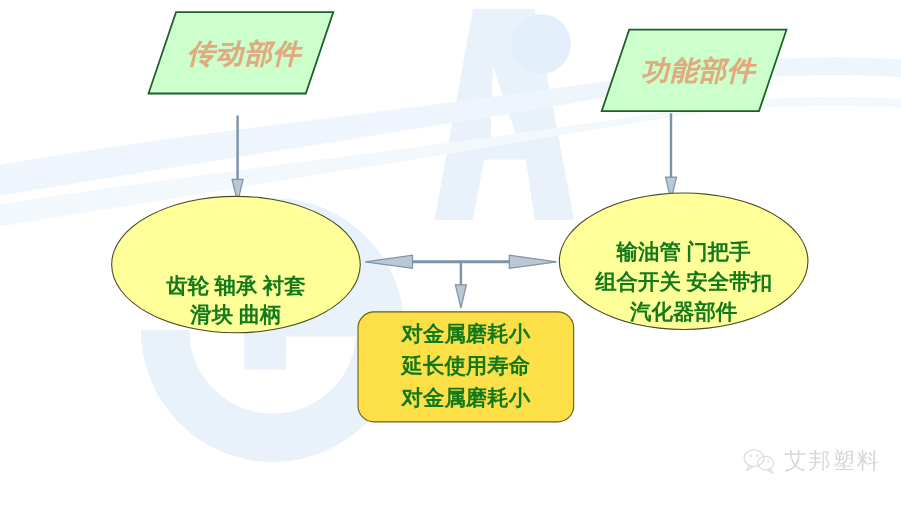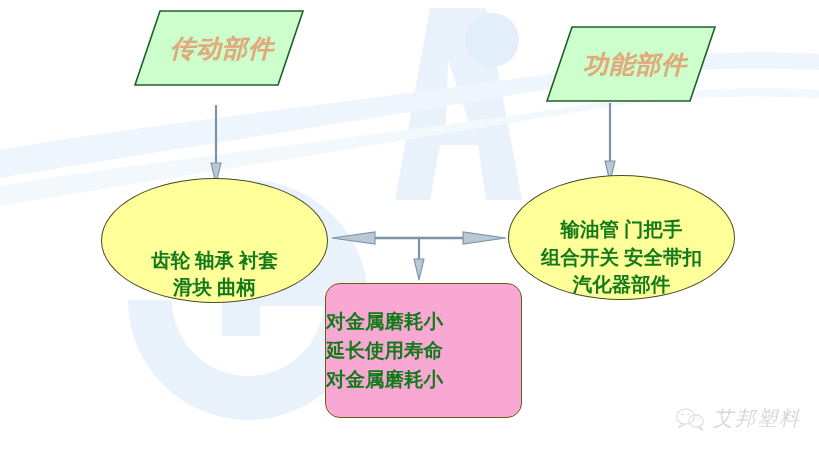--- a/index.html
+++ b/index.html
@@ -84,48 +84,47 @@
   }
   #ellipse-right {
     left: 508px; top: 175px;
     width: 227px; height: 125px;
   }
 
   
   #rounded-box {
     position: absolute;
     left: 325px; top: 283px;
-    width: 197px; height: 135px;
-    background: #f9a8d4;
+    width: 197px; height: 101px;
+    background: #fde047;
     border: 1.6px solid #6b5a12;
     border-radius: 15px;
     box-sizing: border-box;
     display: flex;
     align-items: center;
-    justify-content: flex-start;
+    justify-content: center;
   }
   #rounded-box .lines {
     text-align: center;
     color: #127a1b;
     font-size: 19.5px;
     font-weight: bold;
     line-height: 1.5;
     white-space: nowrap;
   }
 
   
   #wechat-watermark {
     position: absolute;
     right: 18px;
     bottom: 27px;
     display: flex;
     align-items: center;
     gap: 8px;
     opacity: .30;
-    font-style: italic;
   }
   #wechat-watermark .wm-text {
     font-size: 20px;
     color: #7a7a7a;
     letter-spacing: 2px;
     font-family: "Liberation Sans", sans-serif;
   }
 </style>
 </head>
 <body>

